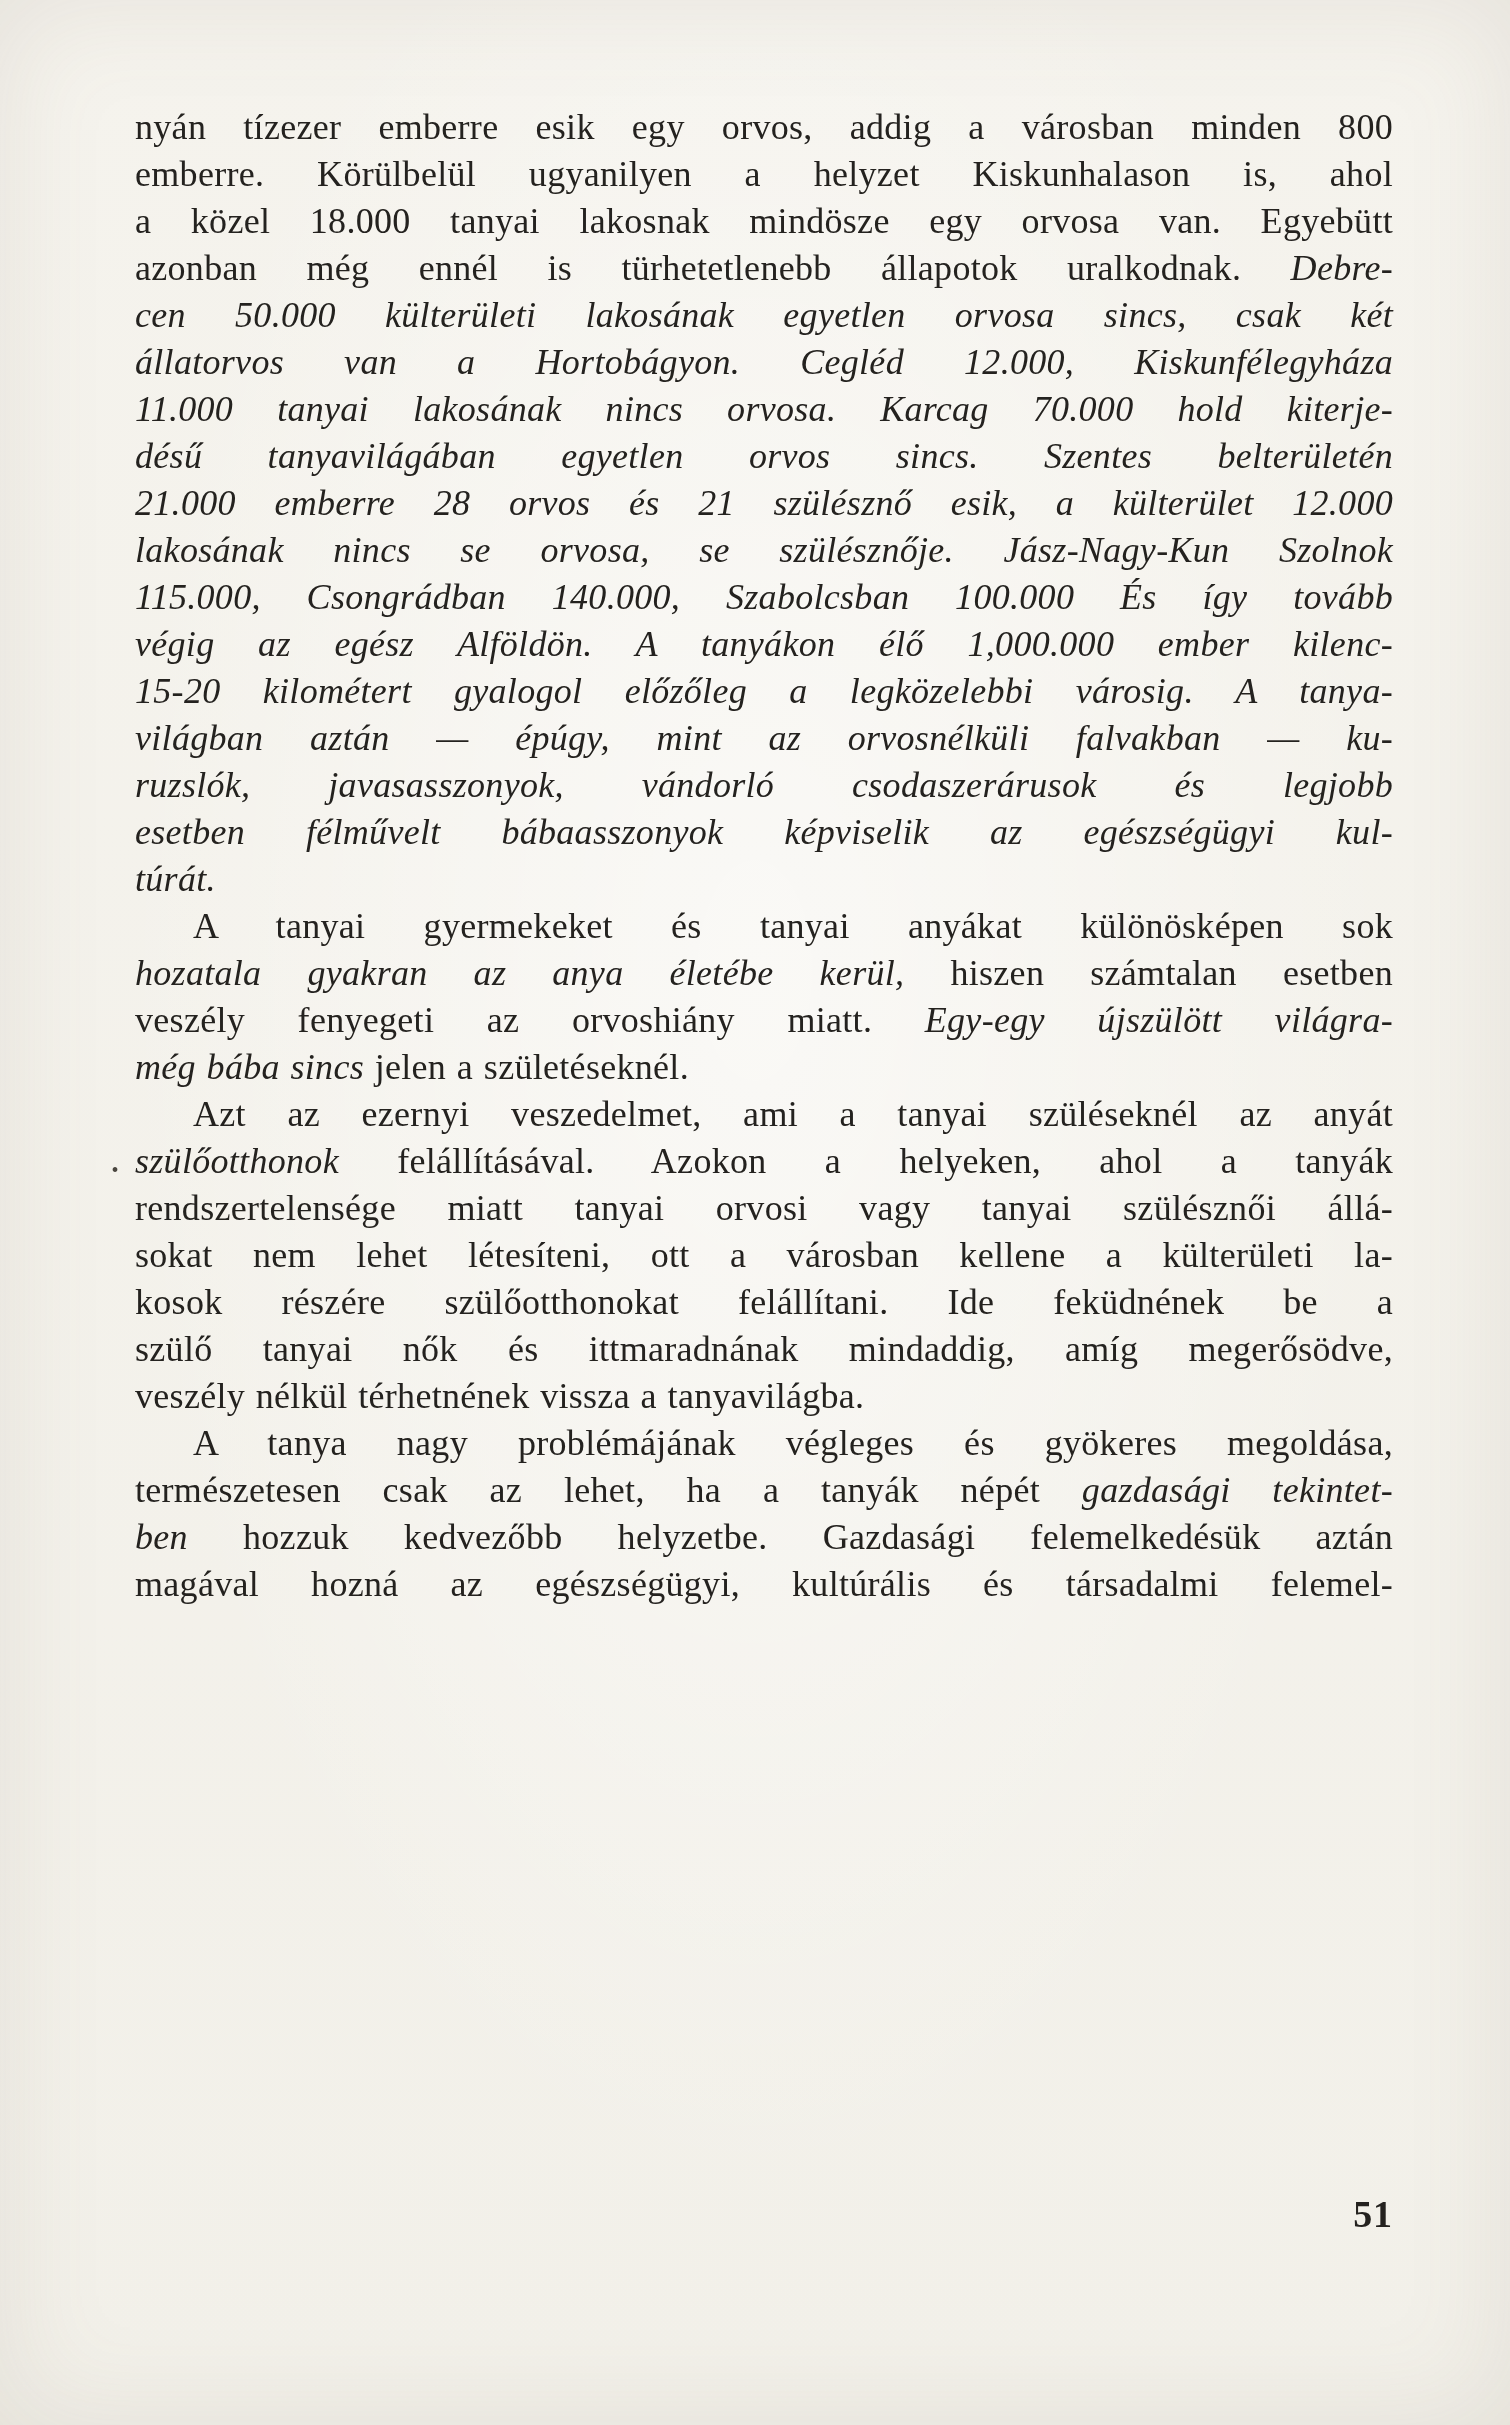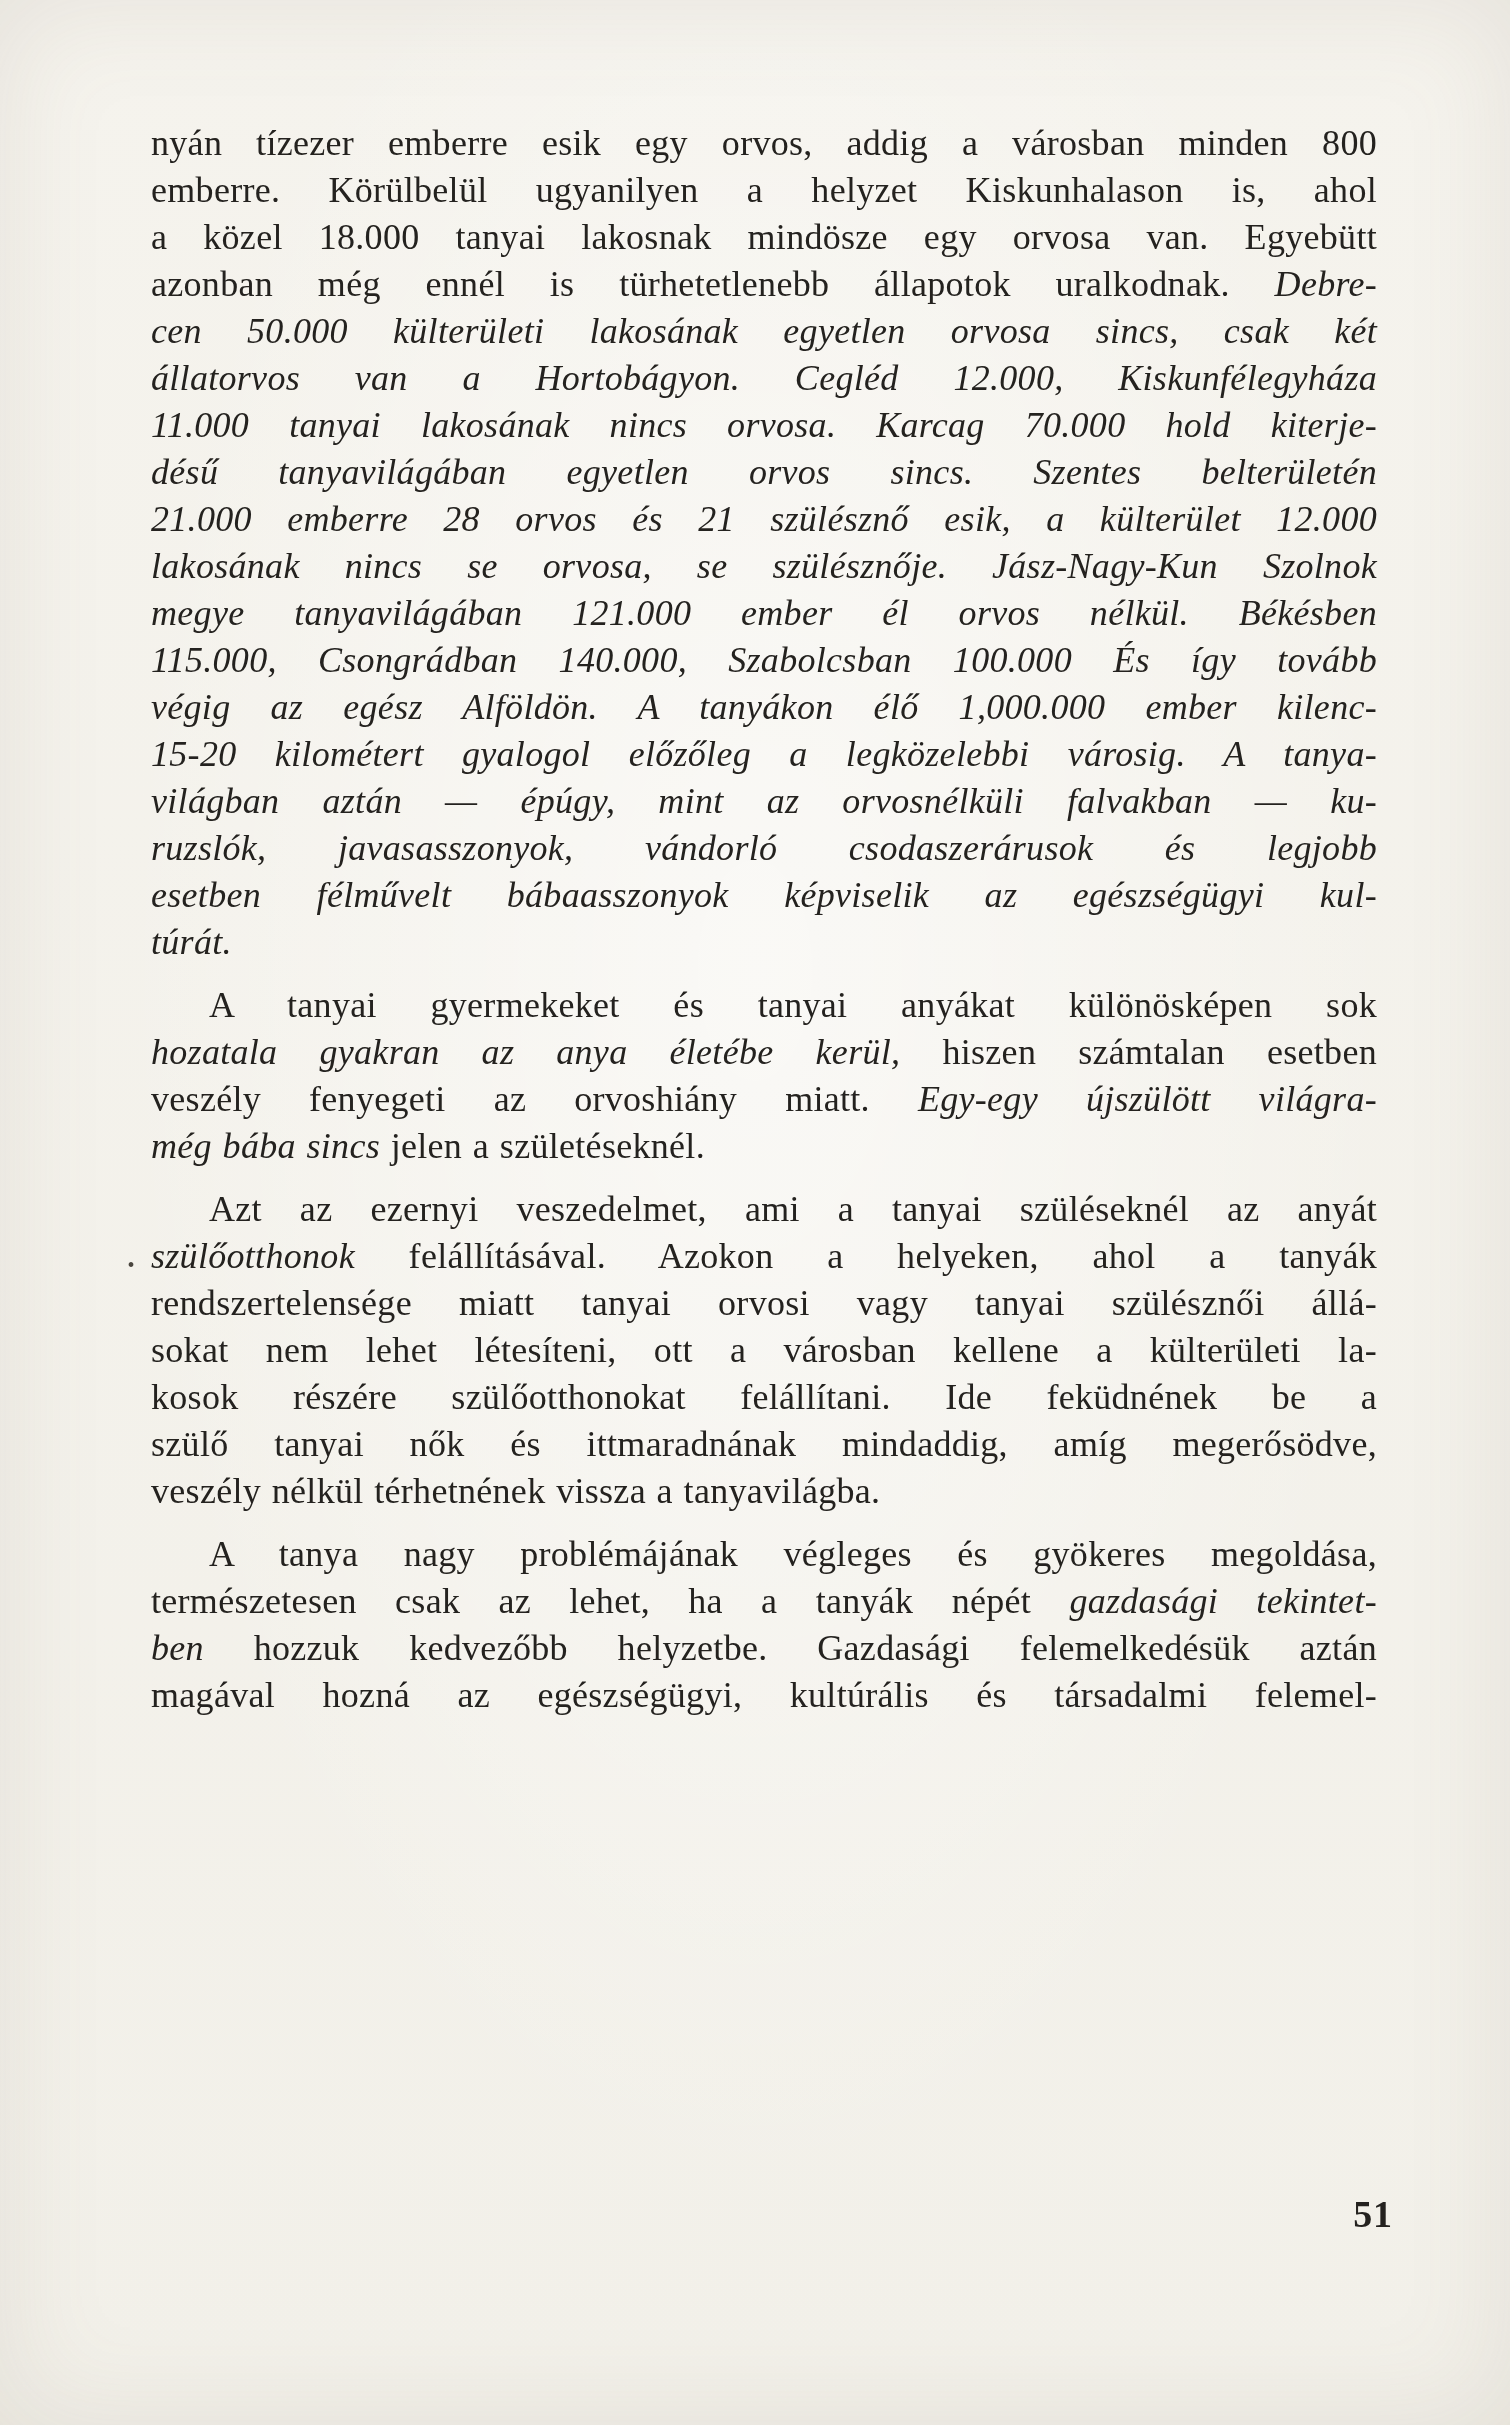--- a/index.html
+++ b/index.html
@@ -26,21 +26,21 @@
   .text-block {
     position: absolute;
     left: 135px;
     top: 104px;
     width: 1258px;
     font-size: 36px;
     line-height: 47px;
     letter-spacing: 0.3px;
     word-spacing: 1.4px;
   }
-  .paragraph { margin: 16px; }
+  .paragraph { margin: 0; }
   .line {
     position: relative;
     text-align: justify;
     text-align-last: justify;
     white-space: nowrap; 
     white-space: normal;
   }
   .line.last { text-align-last: left; }
   .line.indent { text-indent: 58px; }
   .seg { font-style: normal; }
@@ -75,21 +75,20 @@
         <div class="line"><span class="seg">nyán tízezer emberre esik egy orvos, addig a városban minden 800</span></div>
         <div class="line"><span class="seg">emberre. Körülbelül ugyanilyen a helyzet Kiskunhalason is, ahol</span></div>
         <div class="line"><span class="seg">a közel 18.000 tanyai lakosnak mindösze egy orvosa van. Egyebütt</span></div>
         <div class="line"><span class="seg">azonban még ennél is türhetetlenebb állapotok uralkodnak. </span><span class="seg it">Debre-</span></div>
         <div class="line"><span class="seg it">cen 50.000 külterületi lakosának egyetlen orvosa sincs, csak két</span></div>
         <div class="line"><span class="seg it">állatorvos van a Hortobágyon. Cegléd 12.000, Kiskunfélegyháza</span></div>
         <div class="line"><span class="seg it">11.000 tanyai lakosának nincs orvosa. Karcag 70.000 hold kiterje-</span></div>
         <div class="line"><span class="seg it">désű tanyavilágában egyetlen orvos sincs. Szentes belterületén</span></div>
         <div class="line"><span class="seg it">21.000 emberre 28 orvos és 21 szülésznő esik, a külterület 12.000</span></div>
         <div class="line"><span class="seg it">lakosának nincs se orvosa, se szülésznője. Jász-Nagy-Kun Szolnok</span></div>
-        <div class="line"><span class="seg it">megye tanyavilágában 121.000 ember él orvos nélkül. Békésben</span></div>
         <div class="line"><span class="seg it">115.000, Csongrádban 140.000, Szabolcsban 100.000 És így tovább</span></div>
         <div class="line"><span class="seg it">végig az egész Alföldön. A tanyákon élő 1,000.000 ember kilenc-</span></div>
         <div class="line"><span class="seg it">15-20 kilométert gyalogol előzőleg a legközelebbi városig. A tanya-</span></div>
         <div class="line"><span class="seg it">világban aztán — épúgy, mint az orvosnélküli falvakban — ku-</span></div>
         <div class="line"><span class="seg it">ruzslók, javasasszonyok, vándorló csodaszerárusok és legjobb</span></div>
         <div class="line"><span class="seg it">esetben félművelt bábaasszonyok képviselik az egészségügyi kul-</span></div>
         <div class="line last"><span class="seg it">túrát.</span></div>
       </div>
       <div class="paragraph">
         <div class="line indent"><span class="seg">A tanyai gyermekeket és tanyai anyákat különösképen sok</span></div>

